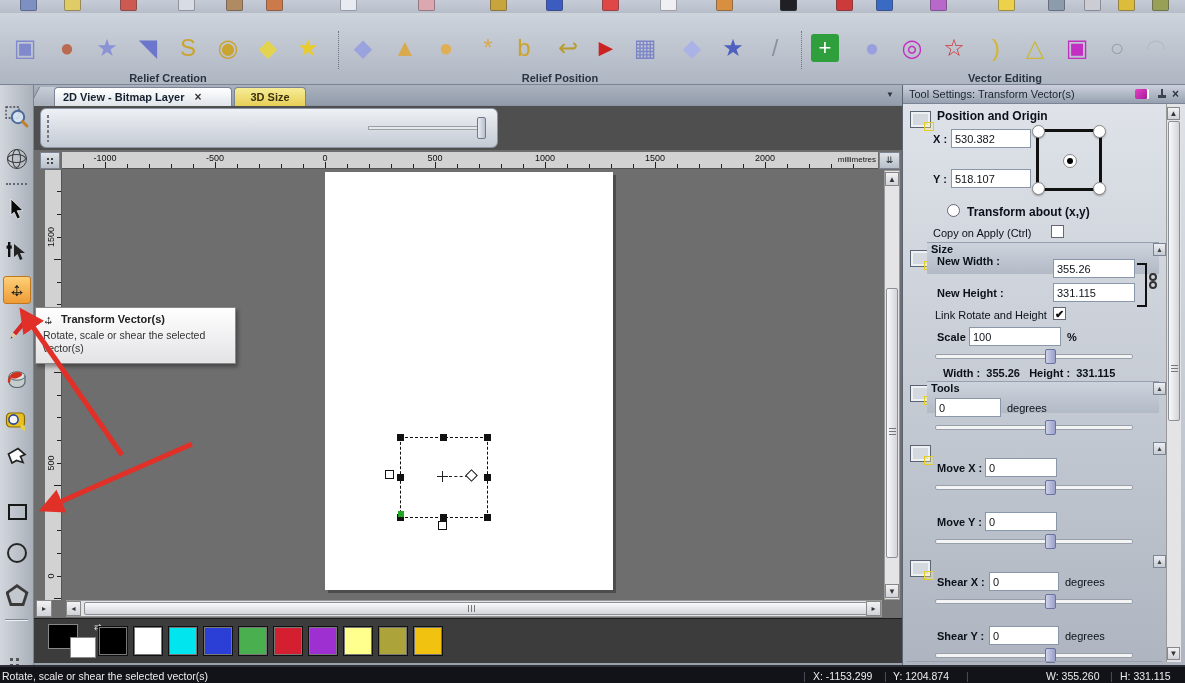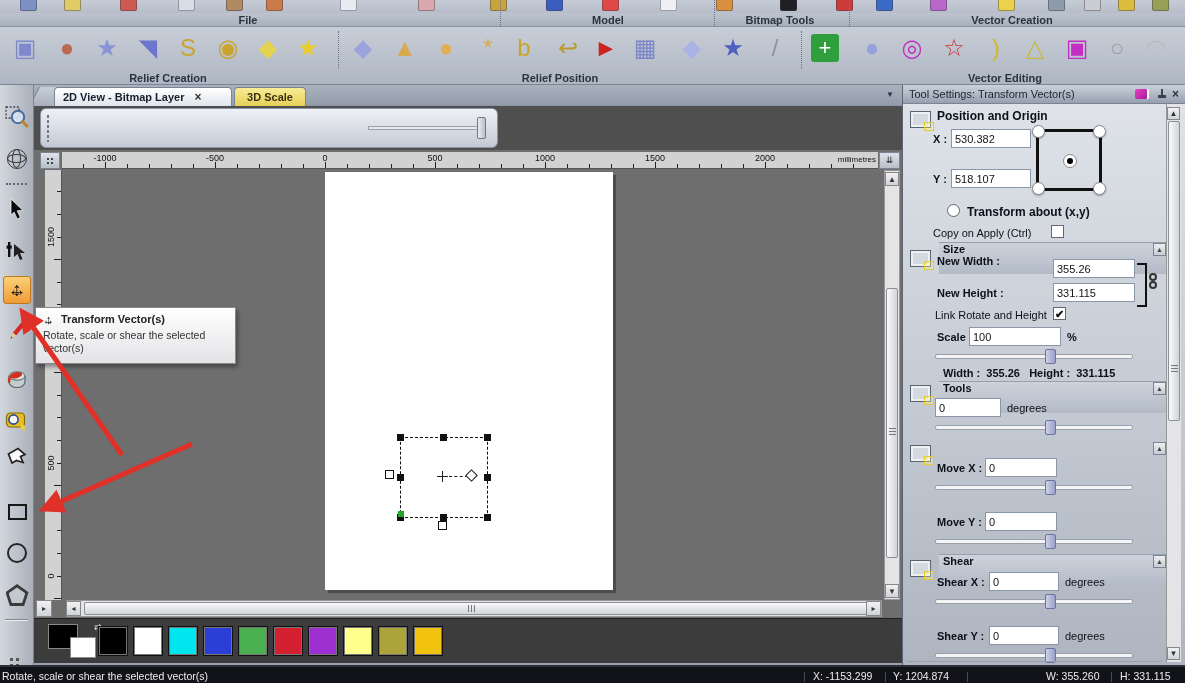--- a/index.html
+++ b/index.html
@@ -111,21 +111,21 @@
   #panel{left:902px;top:85px;width:283px;height:580px;background:linear-gradient(180deg,#e0e4ea,#aeb5c0);border-left:1px solid #5a6472}
   #panelhead{position:absolute;left:0;top:0;width:283px;height:19px;background:linear-gradient(180deg,#ccd2dc,#96a0af);
              border-bottom:1px solid #7a8494;display:flex;align-items:center;padding-left:6px;color:#1c2430}
   #bookicon{position:absolute;left:232px;top:4px;width:14px;height:10px;background:linear-gradient(135deg,#e743c5,#a01694);border-radius:2px 1px 1px 2px;box-shadow:inset -2px 0 0 #fff}
   #pinicon{position:absolute;left:254px;top:4px;width:10px;height:11px}
   #pinicon b{position:absolute;left:4px;top:0;width:2px;height:7px;background:#3a4250}
   #pinicon i{position:absolute;left:1px;top:6px;width:8px;height:3px;background:#3a4250}
   #panelclose{position:absolute;left:269px;top:2px;font-size:12px;font-weight:bold;color:#2a3340}
   .margicon{position:absolute;left:7px;width:21px;height:17px;border:1px solid #5a6472;background:#d4d9df;box-shadow:inset 0 0 0 2px #eef1f4}
   .margicon i{position:absolute;right:-4px;bottom:-4px;width:10px;height:9px;border:1.6px solid #e4cc28;background:rgba(250,240,150,.35)}
-  .phead{position:absolute;left:36px;width:232px;height:32px;font-weight:bold;color:#0c1018;
+  .phead{position:absolute;left:24px;width:232px;height:32px;font-weight:bold;color:#0c1018;
          background:linear-gradient(180deg,#cdd3dc,#b2bac6);border-top:1px solid #97a0ad;padding-left:4px}
   .collapse{position:absolute;left:250px;width:13px;height:13px;background:linear-gradient(180deg,#eceef2,#c6ccd4);
             border:1px solid #7a8494;font-size:7px;color:#444;text-align:center;line-height:12px}
   .plabel{position:absolute;font-weight:bold;color:#0c1018}
   .plabel.reg{font-weight:normal}
   .pinput{position:absolute;height:19px;border:1px solid #8a97a8;background:#fff;color:#101418;
           font-family:"Liberation Sans",sans-serif;font-size:11px;padding:0 3px}
   .pslider{position:absolute;width:198px;height:15px}
   .pslider .tr{position:absolute;left:0;top:5px;width:198px;height:5px;background:#f4f4f4;border:1px solid #98a0ac;border-radius:2px}
   .pslider .th{position:absolute;left:110px;top:0;width:11px;height:15px;background:linear-gradient(90deg,#cdd1ea,#9aa0c8);border:1px solid #6a72a0;border-radius:2px}
@@ -169,29 +169,20 @@
         <div class="r1icon" style="left: 716px; background: rgb(216, 144, 64);"></div>
         <div class="r1icon" style="left: 780px; background: rgb(32, 32, 36);"></div>
         <div class="r1icon" style="left: 836px; background: rgb(204, 58, 58);"></div>
         <div class="r1icon" style="left: 876px; background: rgb(58, 106, 196);"></div>
         <div class="r1icon" style="left: 930px; background: rgb(184, 104, 200);"></div>
         <div class="r1icon" style="left: 998px; background: rgb(236, 210, 74);"></div>
         <div class="r1icon" style="left: 1048px; background: rgb(140, 156, 172);"></div>
         <div class="r1icon" style="left: 1084px; background: rgb(204, 204, 212);"></div>
         <div class="r1icon" style="left: 1118px; background: rgb(220, 188, 60);"></div>
         <div class="r1icon" style="left: 1152px; background: rgb(152, 160, 88);"></div>
-      </div>
-    <div class="abs" id="r1labels">
-      <div class="vsep" style="left:500px;top:-13px;height:27px"></div>
-      <div class="vsep" style="left:714px;top:-13px;height:27px"></div>
-      <div class="vsep" style="left:849px;top:-13px;height:27px"></div>
-    <div class="grouplabel" style="left: 158px;">File</div>
-        <div class="grouplabel" style="left: 518px;">Model</div>
-        <div class="grouplabel" style="left: 690px;">Bitmap Tools</div>
-        <div class="grouplabel" style="left: 922px;">Vector Creation</div>
       </div>
     <div class="abs" id="r2strip">
       <div class="vsep" style="left:338px;top:4px;height:38px"></div>
       <div class="vsep" style="left:801px;top:4px;height:38px"></div>
     <div class="r2icon" style="left: 8px; color: rgb(128, 137, 204);">▣</div>
         <div class="r2icon" style="left: 50px; color: rgb(187, 106, 82);">●</div>
         <div class="r2icon" style="left: 90px; color: rgb(138, 147, 214);">★</div>
         <div class="r2icon" style="left: 131px; color: rgb(107, 118, 204);">◥</div>
         <div class="r2icon" style="left: 171px; color: rgb(201, 164, 46);">S</div>
         <div class="r2icon" style="left: 211px; color: rgb(201, 164, 46);">◉</div>
@@ -225,21 +216,21 @@
       </div>
   </div>
 
   <div class="abs" id="tabrow">
     <div class="abs" id="tabslant"></div>
     <div class="tab" id="tab2d">
       <span>2D View - Bitmap Layer</span>
       <span class="closex">×</span>
     </div>
     <div class="tab" id="tab3d">
-      <span>3D Scale</span>
+      <span>3D Size</span>
     </div>
     <div class="abs" id="taboverflow">▼</div>
   </div>
 
   <div class="abs" id="viewstrip">
     <div class="abs" id="viewbar" style="left:6px;top:2px"></div>
     <div class="abs" id="viewgrip" style="left:12px;top:8px"></div>
     <div id="zbtns"></div>
     <div class="zsep" style="left:155px"></div>
     <div class="zsep" style="left:293px"></div>
@@ -560,21 +551,20 @@
         <div class="tr"></div>
         <div class="th"></div>
       </div>
     <div class="plabel" style="left:34px;top:431px">Move Y :</div>
     <input class="pinput" style="left: 82px; top: 427px; width: 72px;" value="0">
     <div class="pslider" style="left:32px;top:449px">
         <div class="tr"></div>
         <div class="th"></div>
       </div>
 
-    <div class="phead" style="top:469px"><span>Shear</span></div>
     <div class="collapse" style="top:470px">▲</div>
     <div class="plabel" style="left:34px;top:491px">Shear X :</div>
     <input class="pinput" style="left: 86px; top: 487px; width: 70px;" value="0">
     <div class="plabel reg" style="left:162px;top:491px">degrees</div>
     <div class="pslider" style="left:32px;top:509px">
         <div class="tr"></div>
         <div class="th"></div>
       </div>
     <div class="plabel" style="left:34px;top:545px">Shear Y :</div>
     <input class="pinput" style="left: 86px; top: 541px; width: 70px;" value="0">

